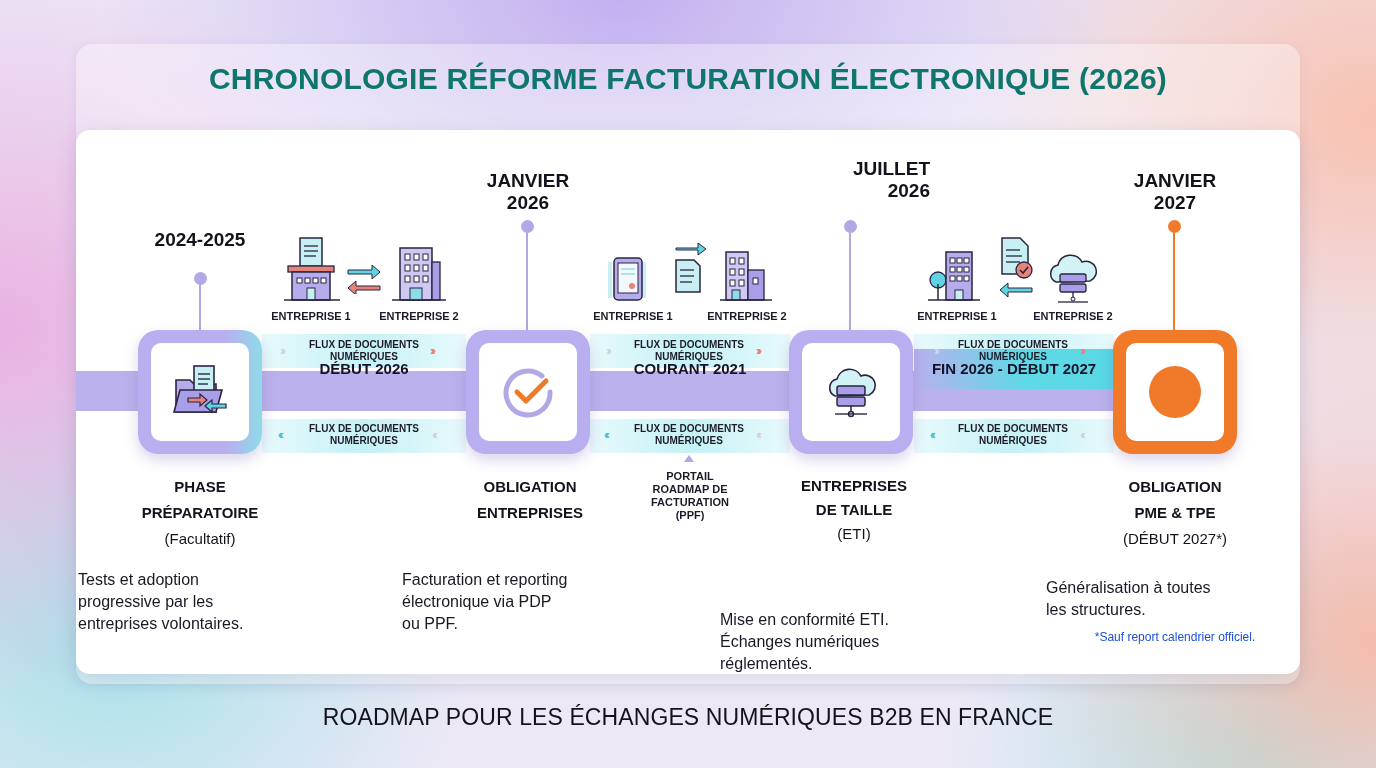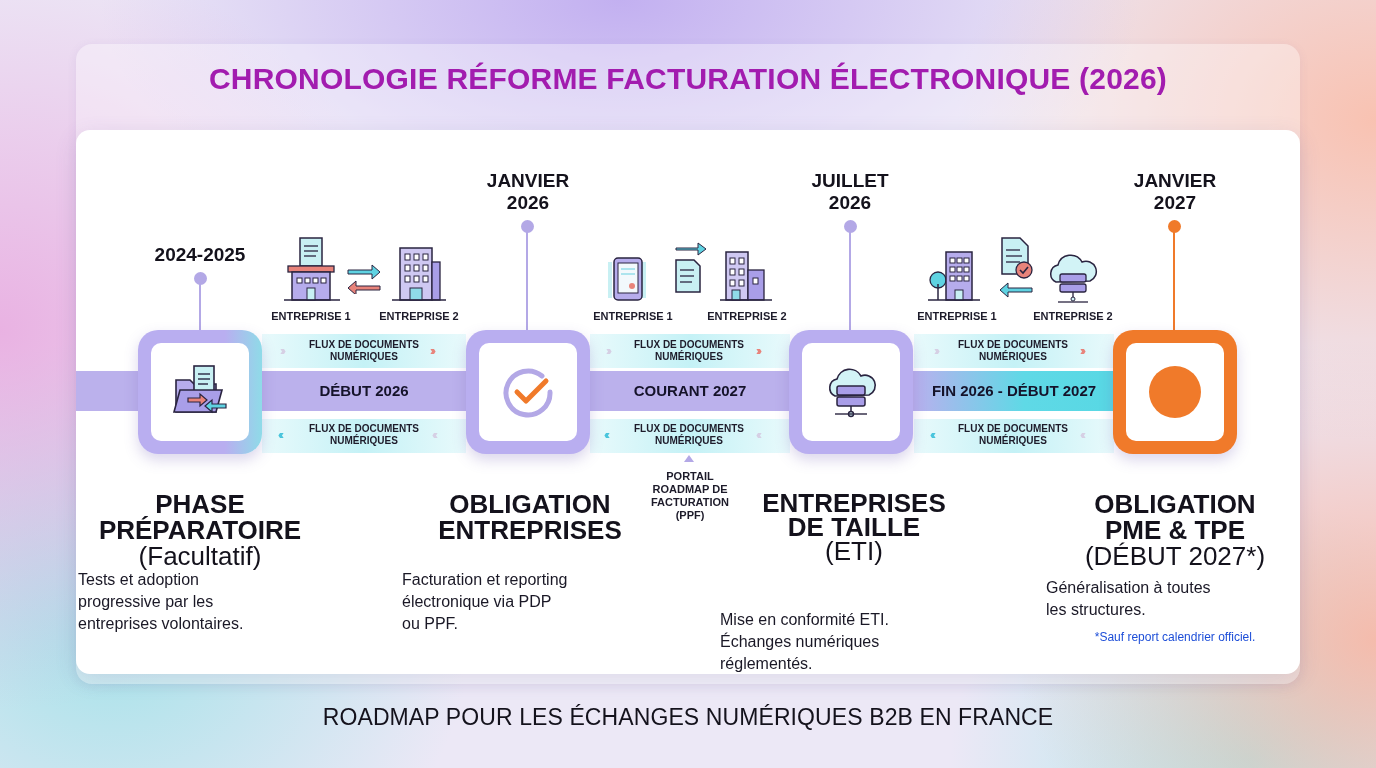--- a/index.html
+++ b/index.html
@@ -17,21 +17,21 @@
       #ece8f6;
   }
   .title-panel {
     position: absolute; left: 76px; top: 44px; width: 1224px; height: 640px;
     border-radius: 16px;
     background: rgba(255,255,255,0.35);
     box-shadow: 0 2px 10px rgba(120,100,170,0.10);
   }
   .main-title {
     position: absolute; left: 76px; top: 62px; width: 1224px; text-align: center;
-    font-size: 30px; font-weight: 700; letter-spacing: 0.2px; color: #a21caf;
+    font-size: 30px; font-weight: 700; letter-spacing: 0.2px; color: #0f766e;
   }
   .card {
     position: absolute; left: 76px; top: 130px; width: 1224px; height: 544px;
     background: #ffffff; border-radius: 14px;
     box-shadow: 0 6px 22px rgba(90,80,140,0.14);
   }
   .footer-title {
     position: absolute; left: 0; top: 704px; width: 1376px; text-align: center;
     font-size: 23px; font-weight: 400; color: #14121c; letter-spacing: 0.1px;
   }
@@ -39,21 +39,21 @@
   
   .rail {
     position: absolute; left: 76px; top: 371px; width: 1160px; height: 40px;
     background: #bbb1ec;
   }
   .flux-band {
     position: absolute; height: 34px;
     background: linear-gradient(90deg, rgba(190,240,245,0.35), rgba(190,240,245,0.9) 50%, rgba(190,240,245,0.35));
   }
   .seg-label {
-    position: absolute; top: 371px; height: 40px; line-height: 40px; text-align: center;
+    position: absolute; top: 349px; height: 40px; line-height: 40px; text-align: center;
     font-size: 15px; font-weight: 700; color: #15132a;
   }
   .seg-label.cyan { background: linear-gradient(90deg, #b9b0ee, #5fd9e6 55%, #58d8e4); }
 
   .flux {
     position: absolute; width: 200px; text-align: center;
     font-size: 10px; font-weight: 700; color: #1d1b2a; line-height: 12px;
   }
   .chev { position: absolute; font-size: 12px; font-weight: 700; letter-spacing: -3px; }
   .chev.hot { color: #e8837a; }
@@ -83,21 +83,21 @@
     font-size: 19px; font-weight: 700; color: #14121c; line-height: 22px;
   }
 
   .ent-label {
     position: absolute; width: 110px; text-align: center;
     font-size: 11px; font-weight: 700; color: #1d1b2a;
   }
 
   .phase-title {
     position: absolute; width: 260px; text-align: center;
-    font-size: 26px; font-weight: 700; color: #14121c; line-height: 26px; margin-top: 17px;
+    font-size: 15px; font-weight: 700; color: #14121c; line-height: 26px;
   }
   .phase-sub { font-weight: 400; }
   .phase-desc {
     position: absolute; width: 260px; text-align: left;
     font-size: 16px; color: #1a1826; line-height: 22px;
   }
   .ppf {
     position: absolute; left: 640px; top: 456px; width: 100px; text-align: center;
     font-size: 11px; font-weight: 700; color: #1d1b2a; line-height: 13px;
   }
@@ -123,21 +123,21 @@
 <div class="flux-band" style="left:262px; top:334px; width:204px;"></div>
 <div class="flux-band" style="left:262px; top:419px; width:204px;"></div>
 <div class="flux-band" style="left:590px; top:334px; width:200px;"></div>
 <div class="flux-band" style="left:590px; top:419px; width:200px;"></div>
 <div class="flux-band" style="left:914px; top:334px; width:200px;"></div>
 <div class="flux-band" style="left:914px; top:419px; width:200px;"></div>
 
 <div class="rail"></div>
 
 <div class="seg-label" style="left:262px; width:204px;">DÉBUT 2026</div>
-<div class="seg-label" style="left:590px; width:200px;">COURANT 2027</div>
+<div class="seg-label" style="left:590px; width:200px;">COURANT 2021</div>
 <div class="seg-label cyan" style="left:914px; width:200px;">FIN 2026 - DÉBUT 2027</div>
 
 <div class="flux" style="left:264px; top:339px;">
   <div>FLUX DE DOCUMENTS</div>
   <div>NUMÉRIQUES</div>
 </div>
 <span class="chev faint" style="left:280px; top:344px;">›››</span>
 <span class="chev hot" style="left:430px; top:344px;"><span>›››</span></span>
 <div class="flux" style="left:264px; top:423px;">
   <div>FLUX DE DOCUMENTS</div>
@@ -165,32 +165,32 @@
 </div>
 <span class="chev faint" style="left:934px; top:344px;">›››</span>
 <span class="chev hot" style="left:1080px; top:344px;">›››</span>
 <div class="flux" style="left:913px; top:423px;">
   <div>FLUX DE DOCUMENTS</div>
   <div>NUMÉRIQUES</div>
 </div>
 <span class="chev cold" style="left:930px; top:428px;">‹‹‹</span>
 <span class="chev faint" style="left:1080px; top:428px;">‹‹‹</span>
 
-<div class="date" style="left:120px; top:244px;">2024-2025</div>
+<div class="date" style="left:120px; top:229px;">2024-2025</div>
 <div class="dot" style="left:194px; top:272px;"></div>
 <div class="stem" style="left:199px; top:284px; height:46px;"></div>
 
 <div class="date" style="left:448px; top:170px;">
   <div>JANVIER</div>
   <div>2026</div>
 </div>
 <div class="dot" style="left:521px; top:220px;"></div>
 <div class="stem" style="left:526px; top:232px; height:98px;"></div>
 
-<div class="date" style="left:770px; top:170px;">
+<div class="date" style="left:770px; top:158px;text-align:right;">
   <div>JUILLET</div>
   <div>2026</div>
 </div>
 <div class="dot" style="left:844px; top:220px;"></div>
 <div class="stem" style="left:849px; top:232px; height:98px;"></div>
 
 <div class="date" style="left:1095px; top:170px;">
   <div>JANVIER</div>
   <div>2027</div>
 </div>

